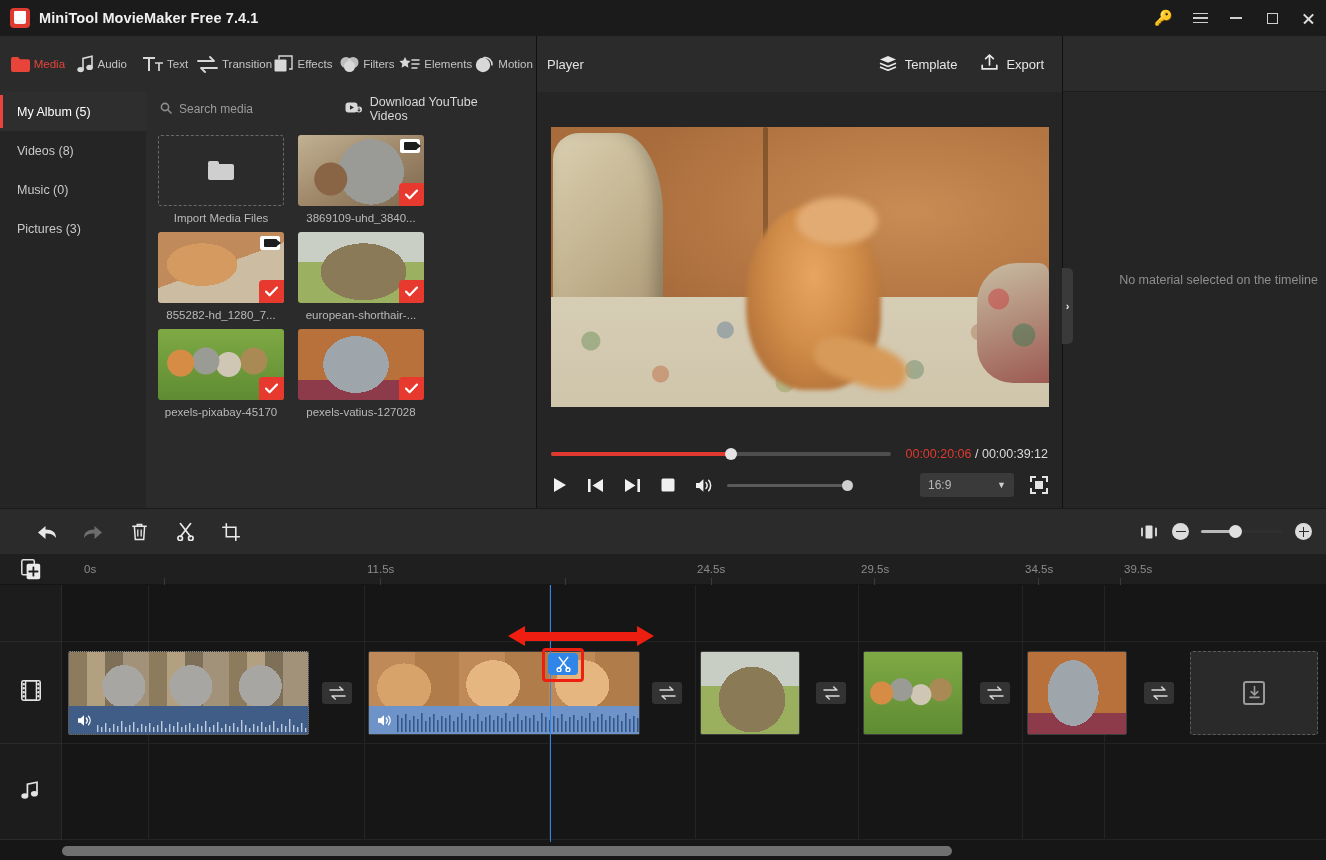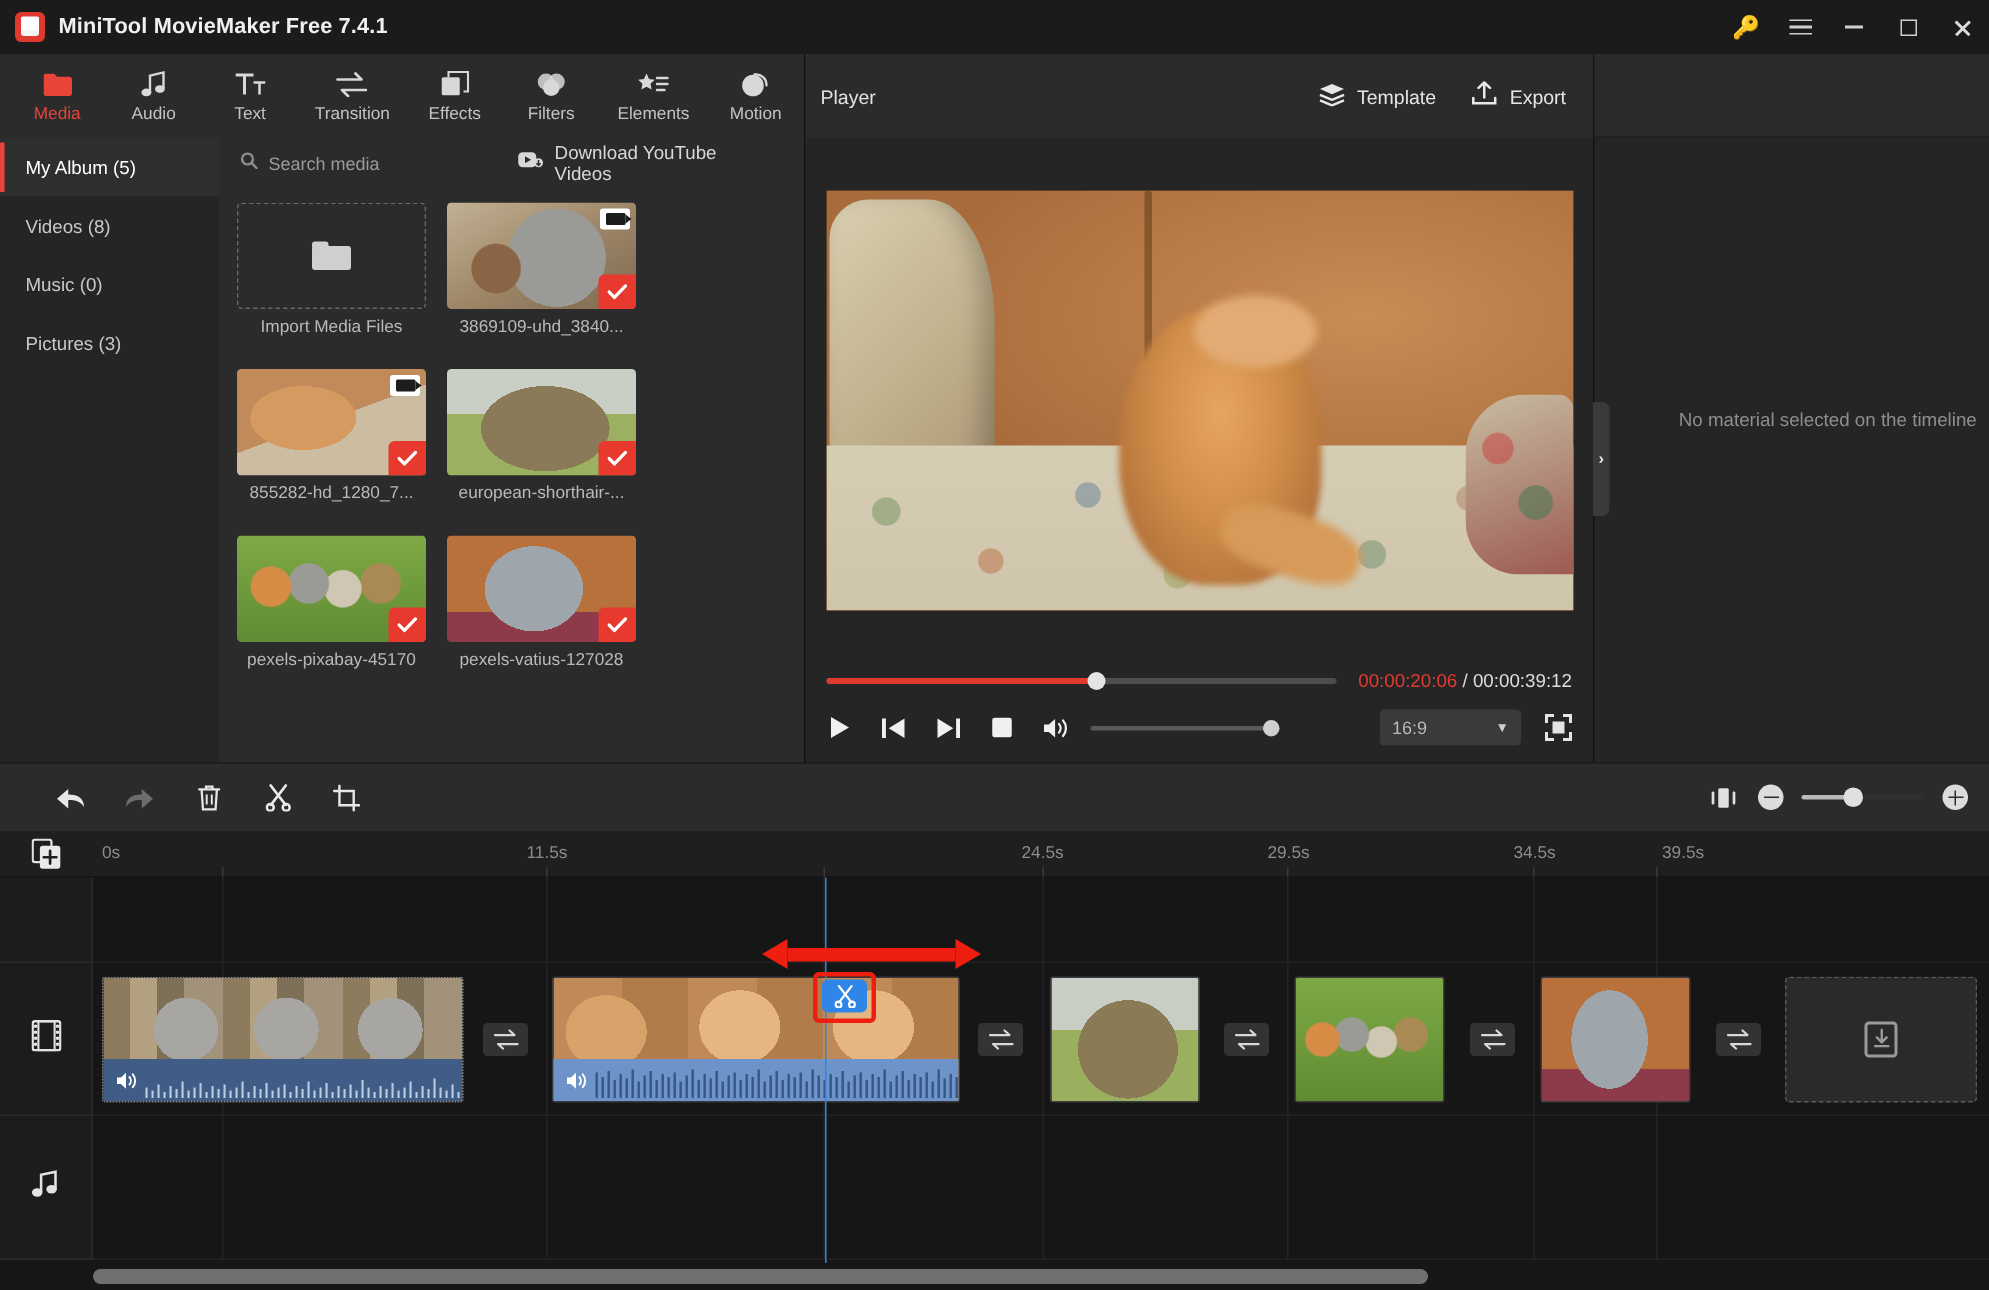--- a/index.html
+++ b/index.html
@@ -29,42 +29,42 @@
   .close-i { position:relative; width:13px; height:13px; }
   .close-i::before,.close-i::after { content:""; position:absolute; left:0; top:6px; width:13px; height:1.6px; background:#dcdcdc; }
   .close-i::before { transform:rotate(45deg); } .close-i::after { transform:rotate(-45deg); }
 
   
   .toprow { display:flex; height:472px; flex:0 0 472px; }
 
   
   .library { width:537px; background:#252525; display:flex; flex-direction:column; flex:0 0 537px; border-right:1px solid #111; }
   .ribbon { height:56px; background:#2b2b2b; display:flex; align-items:center; padding-left:6px; flex:0 0 56px; }
-  .rib { width:66px; height:56px; display:flex; flex-direction:column; align-items:center; justify-content:center; gap:4px; cursor:pointer; }
+  .rib { width:66px; height:56px; display:flex; flex-direction:row; align-items:center; justify-content:center; gap:4px; cursor:pointer; }
   .rib .ic { height:20px; display:flex; align-items:center; justify-content:center; color:#d8d8d8; }
   .rib .lb { font-size:11.5px; color:#c3c3c3; white-space:nowrap; }
   .rib.active .lb { color:#e8443a; }
   .rib.active .ic { color:#e8443a; }
   .rib.wide { width:74px; }
 
   .libbody { flex:1; display:flex; min-height:0; }
   .cats { width:146px; background:#252525; flex:0 0 146px; padding-top:0; }
   .cat { height:39px; display:flex; align-items:center; padding-left:17px; font-size:12.5px; color:#c9c9c9; position:relative; cursor:pointer; }
   .cat.active { background:#2e2e2e; color:#fff; }
   .cat.active::before { content:""; position:absolute; left:0; top:3px; bottom:3px; width:3px; background:#e8443a; }
 
   .mediaarea { flex:1; background:#2b2b2b; display:flex; flex-direction:column; min-width:0; }
   .mediabar { height:33px; display:flex; align-items:center; gap:0; flex:0 0 33px; background:#2b2b2b; }
   .searchbox { display:flex; align-items:center; gap:7px; padding-left:14px; width:200px; cursor:text; }
   .searchbox .sic { color:#8d8d8d; font-size:11px; }
   .searchbox .stx { font-size:12px; color:#9a9a9a; }
   .ytbtn { display:flex; align-items:center; gap:8px; margin-left:auto; margin-right:18px; cursor:pointer; }
   .ytbtn .ylb { font-size:12.5px; color:#d8d8d8; }
 
-  .grid { flex:1; padding:10px 0 0 12px; display:flex; flex-wrap:wrap; align-content:flex-start; gap:22px 14px; overflow:hidden; }
+  .grid { flex:1; padding:10px 0 0 12px; display:flex; flex-wrap:wrap; align-content:flex-start; gap:8px 14px; overflow:hidden; }
   .cell { width:126px; }
   .thumb { width:126px; height:71px; border-radius:3px; position:relative; overflow:hidden; background:#3a3a3a; }
   .import { border:1px dashed #6a6a6a; background:transparent; display:flex; align-items:center; justify-content:center; }
   .folder-ic { width:26px; height:20px; position:relative; }
   .folder-ic::before { content:""; position:absolute; left:0; top:0; width:11px; height:4px; background:#cfcfcf; border-radius:2px 2px 0 0; }
   .folder-ic::after { content:""; position:absolute; left:0; top:3.5px; width:26px; height:16px; background:#cfcfcf; border-radius:2px; }
   .caption { font-size:11.5px; color:#b9b9b9; margin-top:6px; text-align:center; white-space:nowrap; overflow:hidden; text-overflow:ellipsis; }
   .chk { position:absolute; right:0; bottom:0; width:25px; height:23px; background:#e8392e; border-radius:4px 0 0 0; display:flex; align-items:center; justify-content:center; cursor:pointer; }
   .chk svg { display:block; }
   .vidbadge { position:absolute; right:4px; top:4px; width:20px; height:14px; background:#fff; border-radius:2px; display:flex; align-items:center; justify-content:center; }
@@ -148,21 +148,21 @@
   .zslider .zk { position:absolute; left:42%; top:-5px; margin-left:-6px; width:13px; height:13px; border-radius:50%; background:#e0e0e0; }
   .zcirc { width:17px; height:17px; border-radius:50%; background:#dcdcdc; position:relative; cursor:pointer; }
   .zcirc i { position:absolute; background:#2b2b2b; }
   .zcirc .h { left:3.5px; top:7.7px; width:10px; height:1.8px; }
   .zcirc .v { top:3.5px; left:7.7px; height:10px; width:1.8px; }
 
   
   .timeline { flex:1; background:#161616; position:relative; display:flex; flex-direction:column; min-height:0; }
   .ruler { height:31px; flex:0 0 31px; background:#1f1f1f; display:flex; align-items:center; position:relative; border-bottom:1px solid #151515; }
   .addbtn { width:62px; height:31px; display:flex; align-items:center; justify-content:center; cursor:pointer; flex:0 0 62px; }
-  .rulerstrip { flex:1; height:31px; position:relative; overflow:hidden; }
+  .rulerstrip { flex:1; height:31px; position:relative; overflow:hidden;margin-left:16px; }
   .tick { position:absolute; top:9px; font-size:11.5px; color:#8c8c8c; }
   .tickline { position:absolute; bottom:0; width:1px; height:7px; background:#3a3a3a; }
 
   .rows { flex:1; position:relative; overflow:hidden; }
   .row { display:flex; }
   .rowhead { width:62px; flex:0 0 62px; display:flex; align-items:center; justify-content:center; background:#1c1c1c; border-right:1px solid #2a2a2a; border-bottom:1px solid #2a2a2a; color:#e3e3e3; }
   .rowbody { flex:1; position:relative; border-bottom:1px solid #232323; }
   .r-empty .rowhead, .r-empty .rowbody { height:57px; }
   .r-video .rowhead, .r-video .rowbody { height:102px; }
   .r-audio .rowhead, .r-audio .rowbody { height:96px; }

